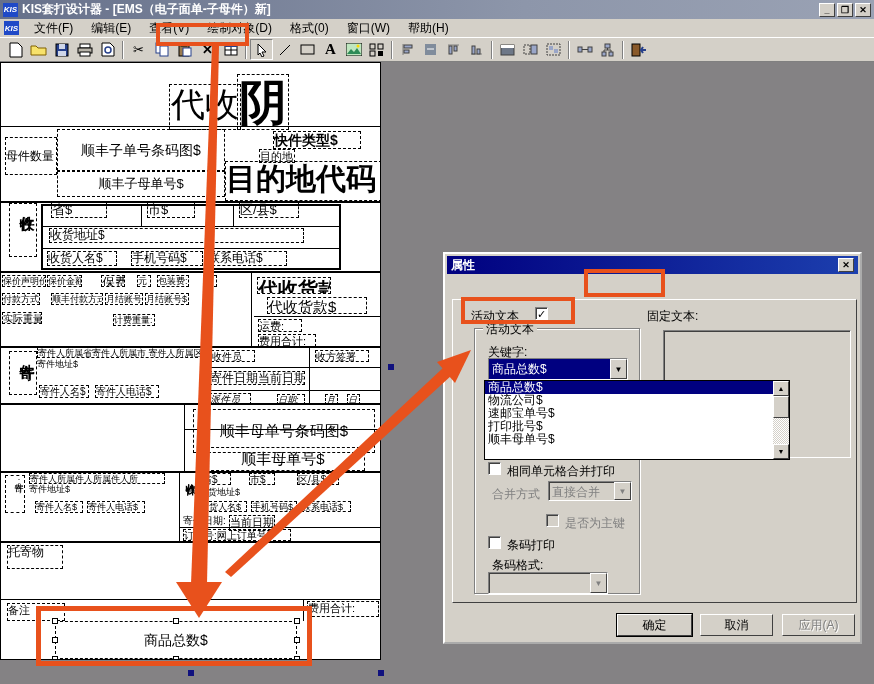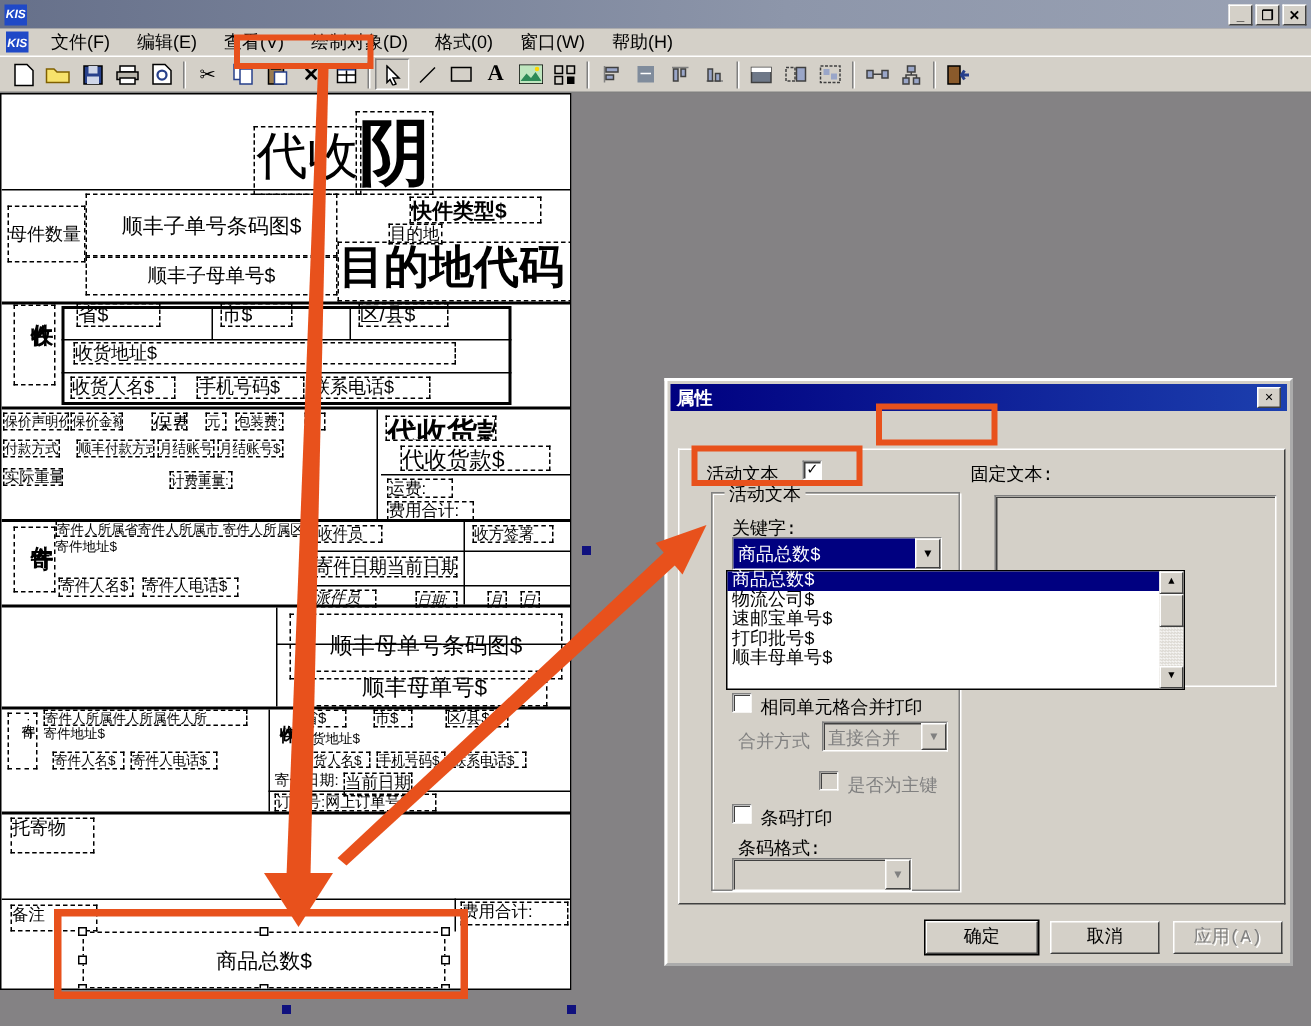--- a/index.html
+++ b/index.html
@@ -39,21 +39,21 @@
   .ln{position:absolute;background:#000;}
   .hd{position:absolute;width:6px;height:6px;background:#fff;border:1px solid #000;}
   .bluedot{position:absolute;width:6px;height:6px;background:#10117e;}
 
   
   .overlay{position:absolute;left:0;top:0;z-index:40;pointer-events:none;}
   .ann{position:absolute;border:4px solid var(--acc);z-index:50;pointer-events:none;}
 
   
   .dialog{position:absolute;left:443px;top:252px;width:419px;height:392px;background:var(--face);
-    border:2px outset #fff;z-index:30;font-size:12px;font-family:Liberation Mono, monospace;}
+    border:2px outset #fff;z-index:30;font-size:12px;}
   .dtitle{position:absolute;left:2px;top:2px;right:2px;height:18px;
     background:linear-gradient(90deg,#000080,#1c3fae);color:#fff;font-weight:bold;
     display:flex;align-items:center;padding:0 4px;font-size:12px;}
   .dclose{margin-left:auto;width:16px;height:14px;background:var(--face);color:#000;
     border:1px solid;border-color:#fff #404040 #404040 #fff;font-size:9px;line-height:12px;text-align:center;font-weight:bold;}
   .tabs{position:absolute;left:7px;top:26px;display:flex;align-items:flex-end;height:20px;}
   .tab{height:18px;padding:2px 8px 0;background:var(--face);border:1px solid;
     border-color:#fff #404040 var(--face) #fff;border-top-left-radius:3px;border-top-right-radius:3px;
     font-size:12px;margin-right:1px;}
   .tab.active{height:20px;position:relative;z-index:2;font-weight:normal;}
@@ -86,20 +86,21 @@
   .dbtn.def{outline:1px solid #000;}
   .dbtn.dis{color:#808080;text-shadow:1px 1px 0 #fff;}
   .lbl{position:absolute;font-size:12px;white-space:nowrap;}
   .lbl.gray{color:#808080;}
 </style>
 </head>
 <body>
 
 <div class="titlebar">
   <div class="appicon">KIS</div>
+  <span>KIS套打设计器 - [EMS（电子面单-子母件）新]</span>
   <div class="winbtns">
     <div class="wbtn">_</div>
     <div class="wbtn">❐</div>
     <div class="wbtn">✕</div>
   </div>
 </div>
 
 <div class="menubar">
   <div class="appicon">KIS</div>
   <span class="mitem">文件(F)</span>

